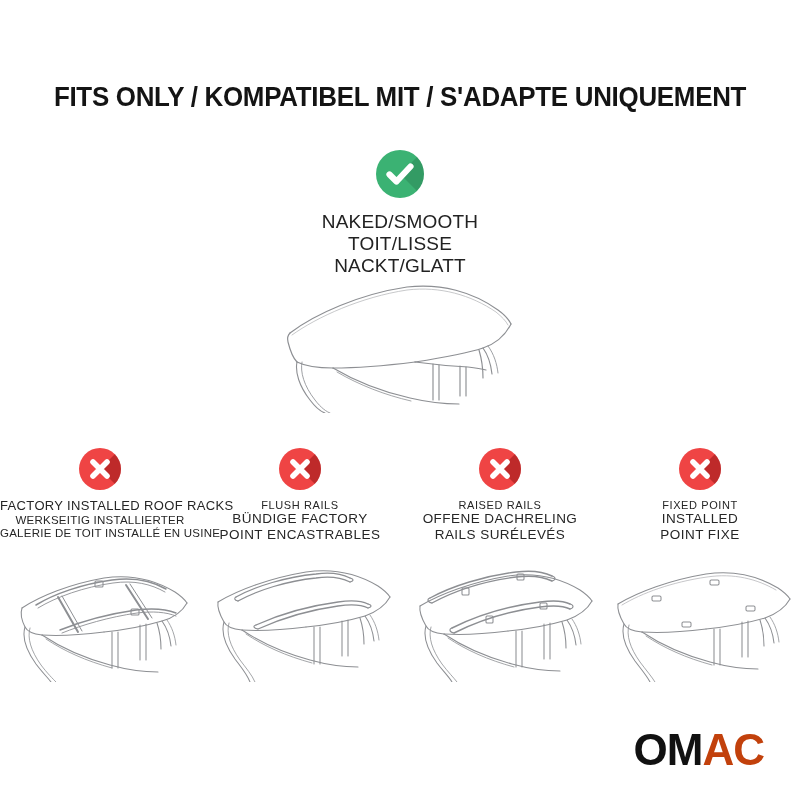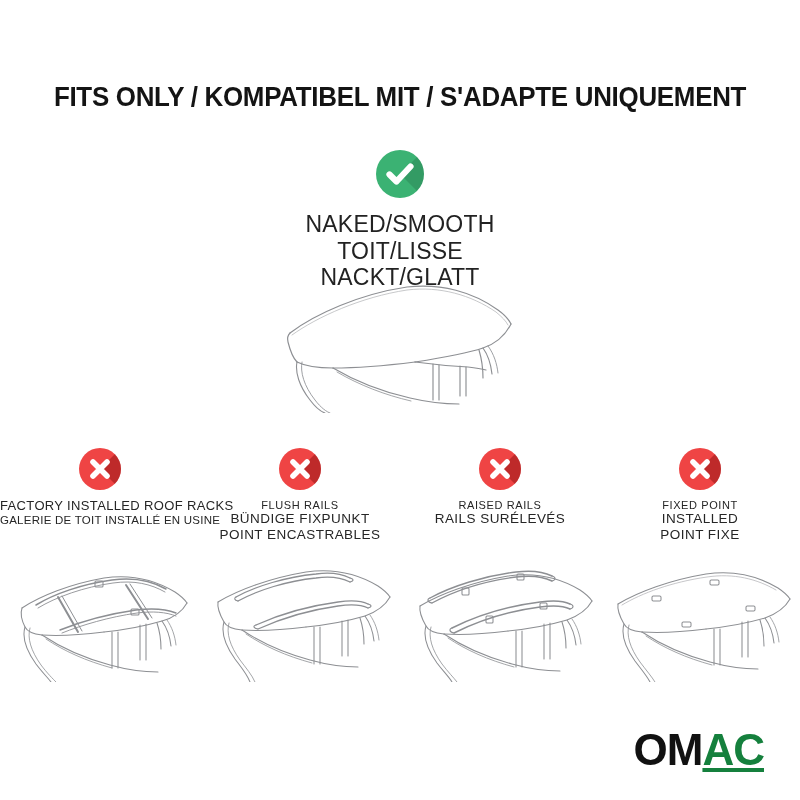--- a/index.html
+++ b/index.html
@@ -70,21 +70,21 @@
     left: 0; top: 0;
     width: 100%;
     height: 100%;
   }
 
   .hero-labels {
     margin-top: 13px;
     line-height: 1.16;
   }
   .hero-labels div {
-    font-size: 23px;
+    font-size: 19px;
     font-weight: 400;
     letter-spacing: 0.2px;
     color: #222;
   }
 
   .hero-art {
     position: absolute;
     left: 255px;
     top: 278px;
     width: 300px;
@@ -152,21 +152,21 @@
     position: absolute;
     right: 36px;
     bottom: 28px;
     font-family: "Liberation Sans Narrow", "Liberation Sans", sans-serif;
     font-size: 44px;
     font-weight: bold;
     letter-spacing: -1px;
     line-height: 1;
   }
   .logo .dark { color: #111111; margin-top: 21px; }
-  .logo .red  { color: #15803d; text-decoration: underline; }
+  .logo .red  { color: #c2410c; }
 </style>
 </head>
 <body>
 
 <div class="header">
   <div class="header-title">FITS ONLY / KOMPATIBEL MIT / S'ADAPTE UNIQUEMENT</div>
 </div>
 
 <div class="hero">
   <div class="badge ok">
@@ -219,47 +219,49 @@
 
   <div class="col tight">
     <div class="badge no">
       <div class="shade"></div>
       <svg viewBox="0 0 48 48" aria-hidden="true">
         <path d="M16 16 L32 32 M32 16 L16 32" fill="none" stroke="#ffffff" stroke-width="6.4" stroke-linecap="round"></path>
       </svg>
     </div>
     <div class="col-labels">
       <div class="lead">FACTORY INSTALLED ROOF RACKS</div>
+      <div>WERKSEITIG INSTALLIERTER</div>
       <div>GALERIE DE TOIT INSTALLÉ EN USINE</div>
     </div>
   </div>
 
   <div class="col">
     <div class="badge no">
       <div class="shade"></div>
       <svg viewBox="0 0 48 48" aria-hidden="true">
         <path d="M16 16 L32 32 M32 16 L16 32" fill="none" stroke="#ffffff" stroke-width="6.4" stroke-linecap="round"></path>
       </svg>
     </div>
     <div class="col-labels">
       <div class="lead">FLUSH RAILS</div>
-      <div>BÜNDIGE FIXPUNKT</div>
+      <div>BÜNDIGE FACTORY</div>
       <div>POINT ENCASTRABLES</div>
     </div>
   </div>
 
   <div class="col">
     <div class="badge no">
       <div class="shade"></div>
       <svg viewBox="0 0 48 48" aria-hidden="true">
         <path d="M16 16 L32 32 M32 16 L16 32" fill="none" stroke="#ffffff" stroke-width="6.4" stroke-linecap="round"></path>
       </svg>
     </div>
     <div class="col-labels">
       <div class="lead">RAISED RAILS</div>
+      <div>OFFENE DACHRELING</div>
       <div>RAILS SURÉLEVÉS</div>
     </div>
   </div>
 
   <div class="col">
     <div class="badge no">
       <div class="shade"></div>
       <svg viewBox="0 0 48 48" aria-hidden="true">
         <path d="M16 16 L32 32 M32 16 L16 32" fill="none" stroke="#ffffff" stroke-width="6.4" stroke-linecap="round"></path>
       </svg>

